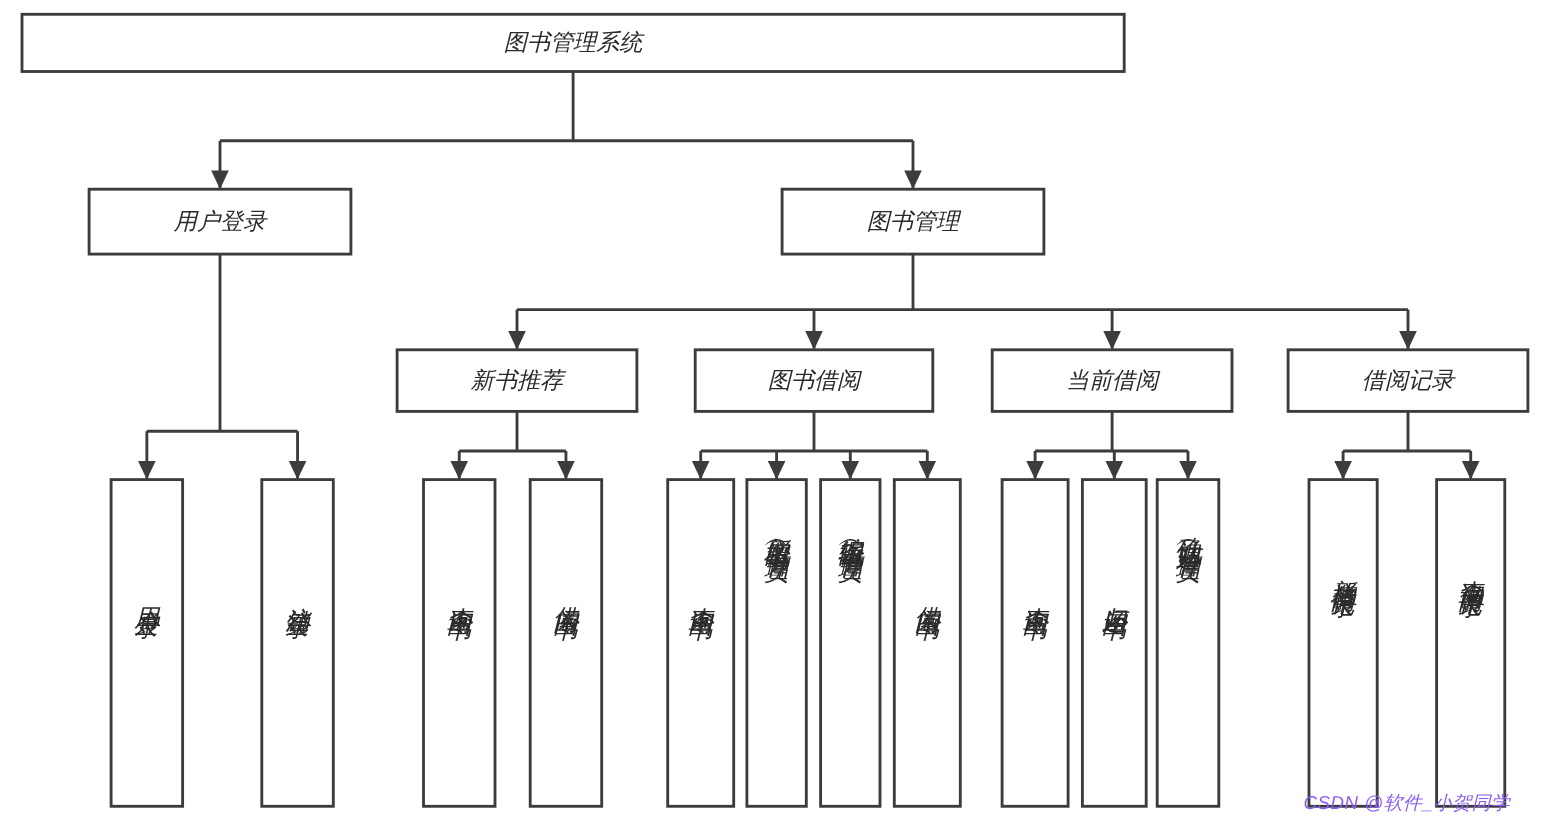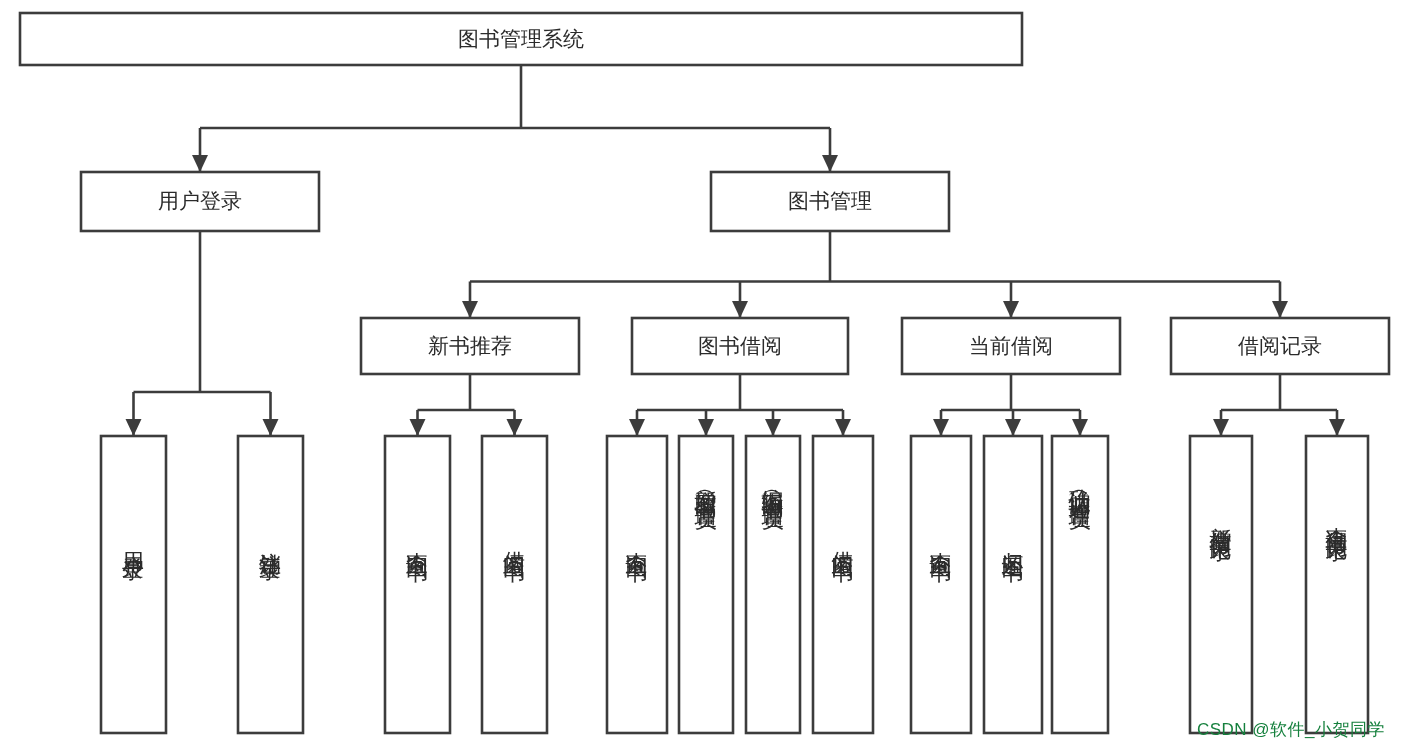--- a/index.html
+++ b/index.html
@@ -1,21 +1,21 @@
 <!DOCTYPE html>
 <html><head>
 <meta charset="utf-8">
 <style>
   html,body{margin:0;padding:0;background:#ffffff;}
   body{
     width:1405px;height:747px;overflow:hidden;
     font-family:"Liberation Sans","DejaVu Sans",sans-serif;
     position:relative;
   }
-  #stage{position:absolute;left:0;top:0;width:1385px;height:747px;}
+  #stage{position:absolute;left:0;top:0;width:1385px;height:747px;font-style:italic;}
   svg{display:block;}
   .boxrect{fill:#ffffff;stroke:#3c3c3c;stroke-width:2.6;}
   .edge{stroke:#3c3c3c;stroke-width:2.6;fill:none;}
   .arrowhead{fill:#3c3c3c;}
   .lbl-h{
     font-size:21px;fill:#2b2b2b;
     font-family:"Liberation Sans","DejaVu Sans",sans-serif;
     text-anchor:middle;dominant-baseline:middle;
   }
   .lbl-v-wrap{
@@ -29,23 +29,23 @@
     font-size:22px;
     line-height:1.05;
     letter-spacing:3px;
     color:#2b2b2b;
     font-family:"Liberation Sans","DejaVu Sans",sans-serif;
     white-space:nowrap;
     text-align:left;
   }
   .watermark{
     position:absolute;
-    right:0;bottom:6px;
+    right:12px;bottom:6px;
     font-size:17px;
-    color:#15803d;
+    color:#8b5cf6;
     font-family:"Liberation Sans","DejaVu Sans",sans-serif;
     letter-spacing:0.5px;
     white-space:nowrap;
   }
 </style>
 </head>
 <body>
 
 <div id="stage">
   <svg id="diagram-svg" width="1405" height="747" viewBox="0 0 1405 747" xmlns="http://www.w3.org/2000/svg">

